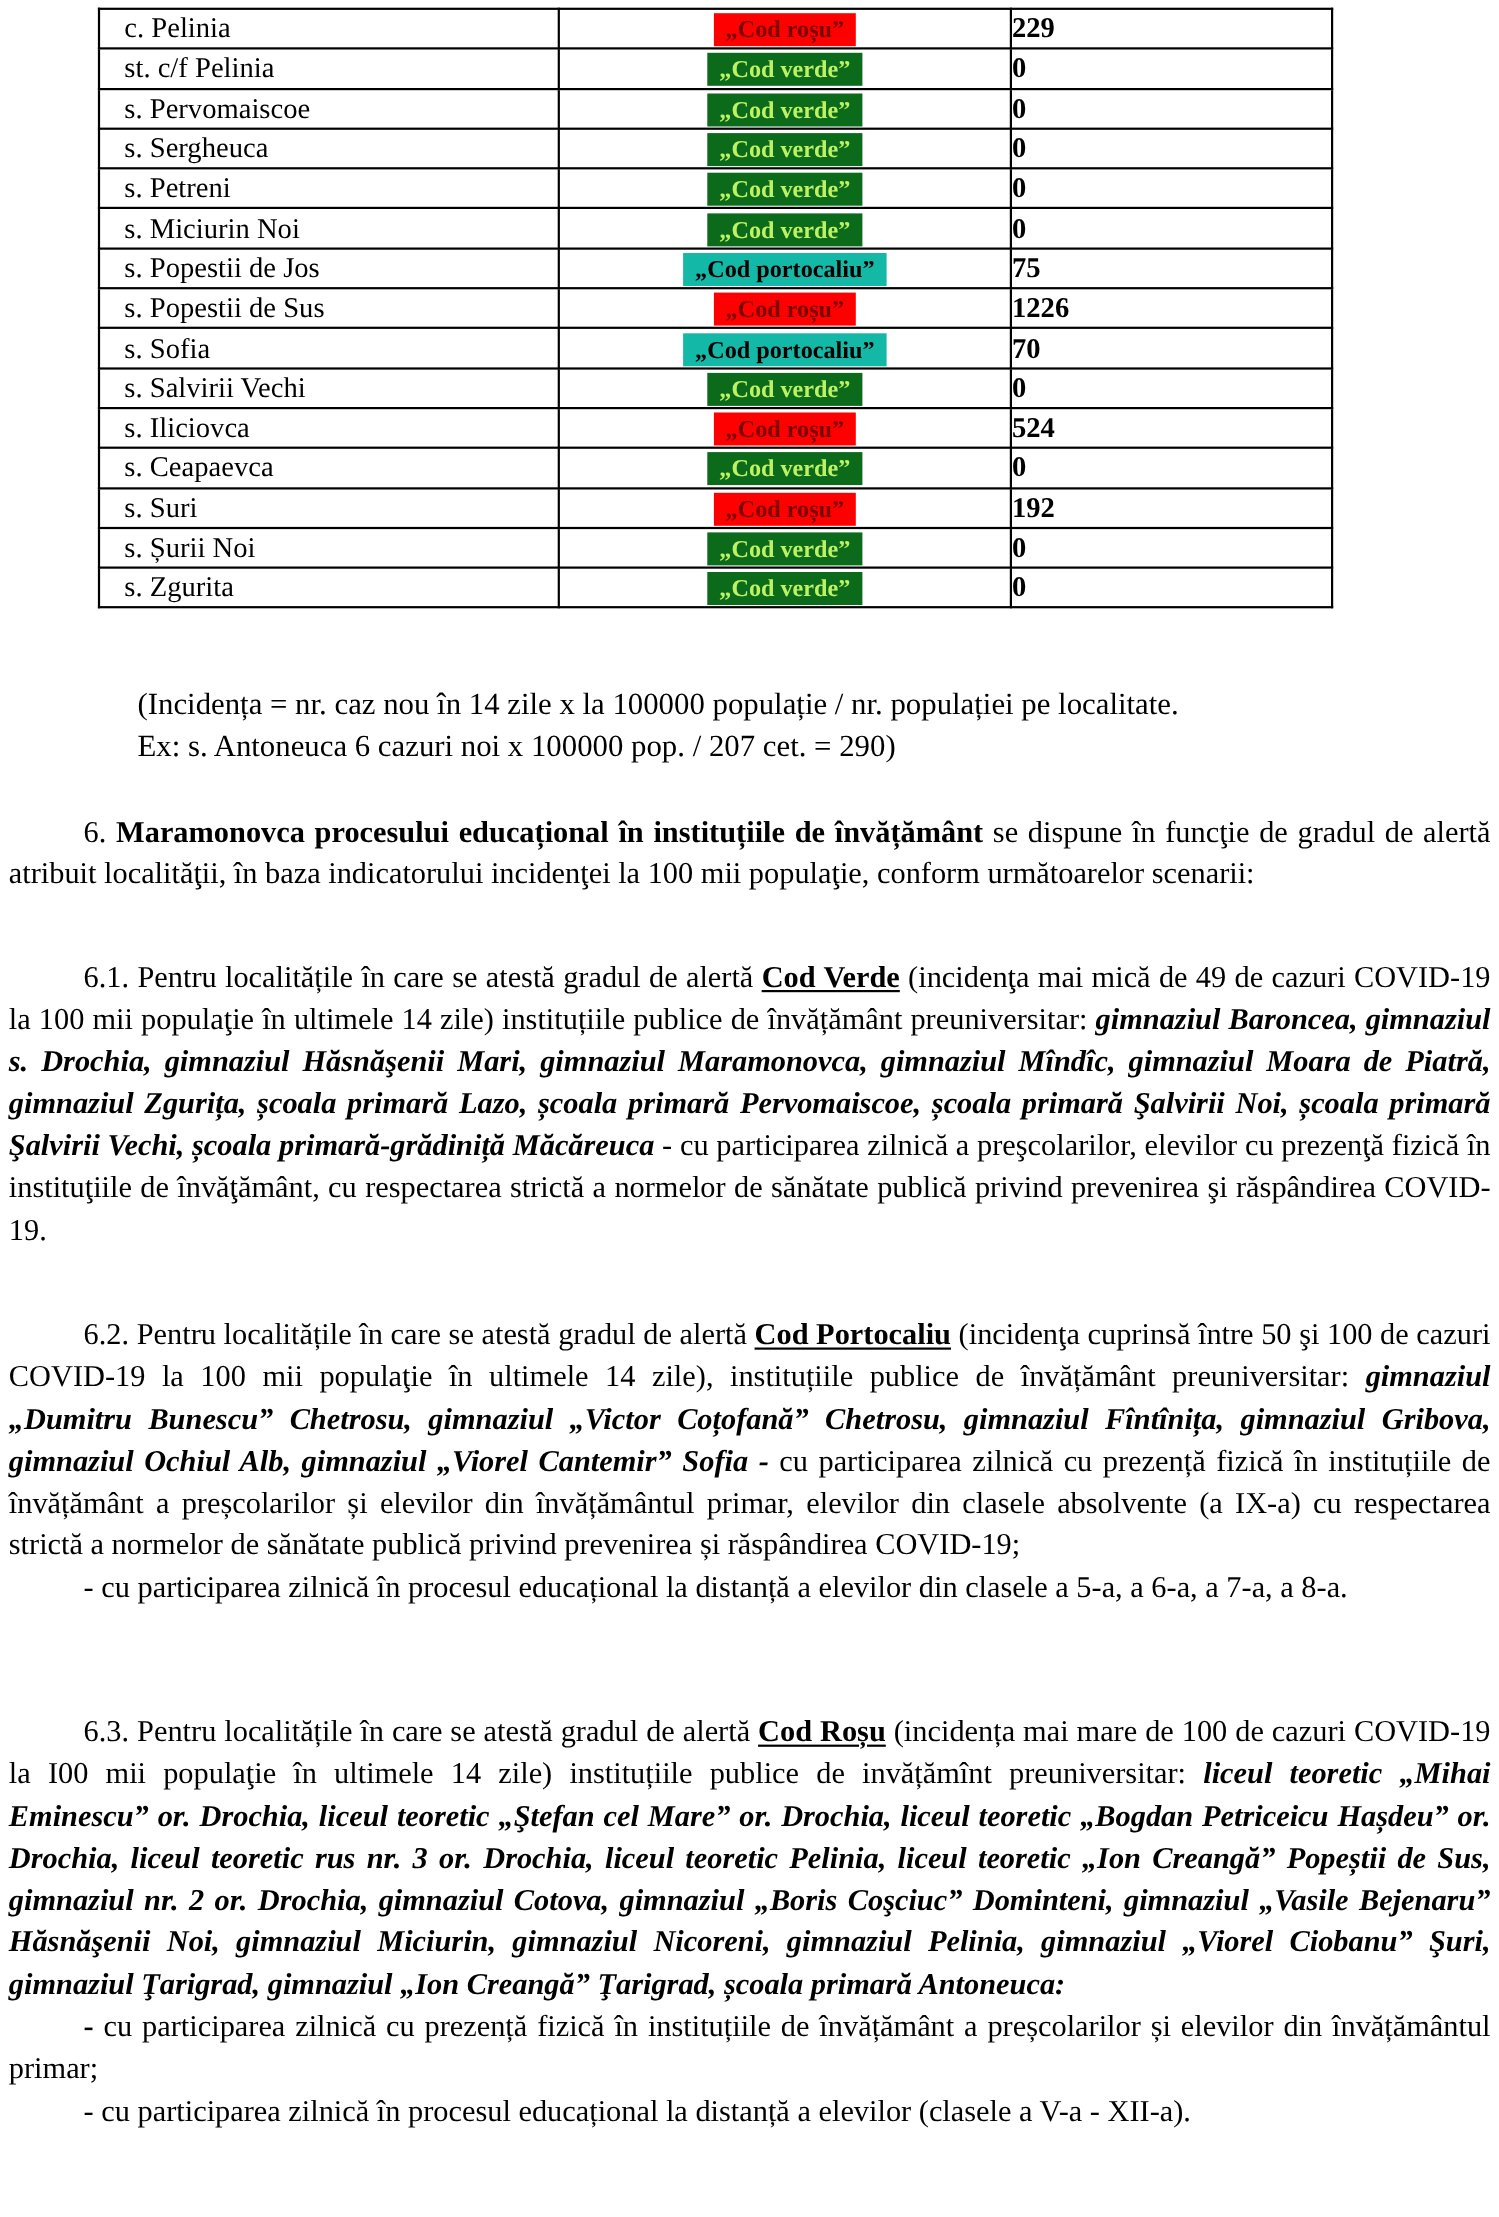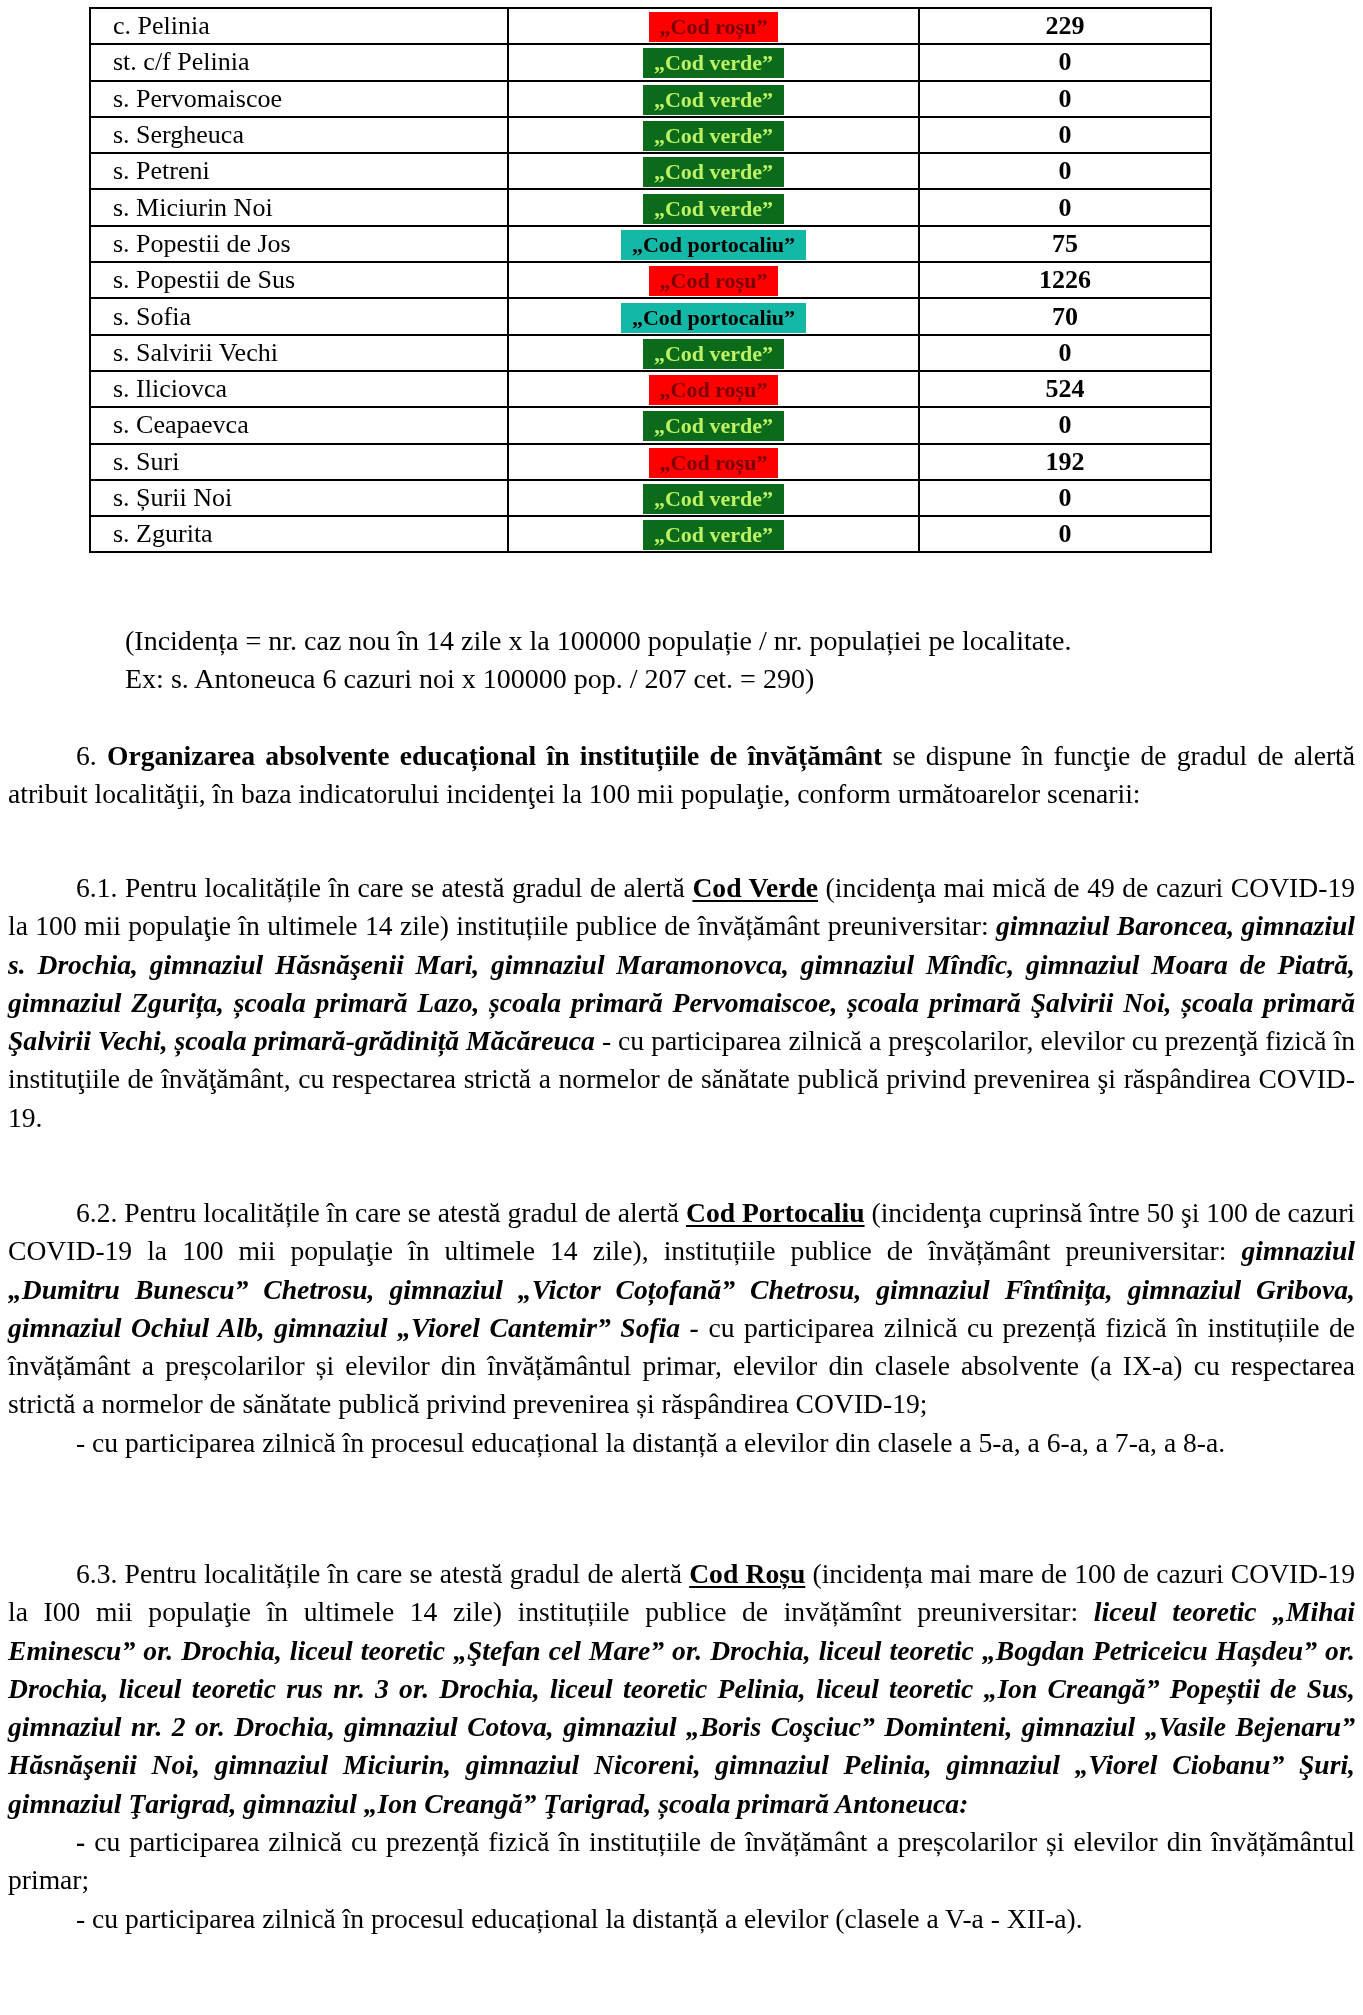--- a/index.html
+++ b/index.html
@@ -42,21 +42,20 @@
     table.loc-table col.c2 { width: 411px; }
     table.loc-table col.c3 { width: 292px; }
     td.name-cell {
       padding-left: 22px !important;
       white-space: nowrap;
     }
     td.code-cell {
       text-align: center;
     }
     td.val-cell {
-      text-align: center;
       font-weight: bold;
     }
     .badge {
       display: inline-block;
       font-weight: bold;
       font-size: 22px;
       line-height: 30px;
       padding: 0 11px;
     }
     .badge.rosu { background: #ff0000; color: #7a0000; }
@@ -185,21 +184,21 @@
         </tr>
       </tbody>
   </table>
 
   <div class="footnote">
     <div>(Incidența = nr. caz nou în 14 zile x la 100000 populație / nr. populației pe localitate.</div>
     <div>Ex: s. Antoneuca 6 cazuri noi x 100000 pop. / 207 cet. = 290)</div>
   </div>
 
   <div class="body-text" id="sec6">
-    <p class="p"><span>6. </span><b>Organizarea absolvente educațional în instituțiile de învățământ</b><span> se dispune în funcţie de gradul de alertă atribuit localităţii, în baza indicatorului incidenţei la 100 mii populaţie, conform următoarelor scenarii:</span></p>
+    <p class="p"><span>6. </span><b>Maramonovca procesului educațional în instituțiile de învățământ</b><span> se dispune în funcţie de gradul de alertă atribuit localităţii, în baza indicatorului incidenţei la 100 mii populaţie, conform următoarelor scenarii:</span></p>
   </div>
 
   <div class="body-text" id="sec61">
     <p class="p"><span>6.1. Pentru localitățile în care se atestă gradul de alertă </span><span class="u">Cod Verde</span><span> (incidenţa mai mică de 49 de cazuri COVID-19 la 100 mii populaţie în ultimele 14 zile) instituțiile publice de învățământ preuniversitar: </span><span class="bi">gimnaziul Baroncea, gimnaziul s. Drochia, gimnaziul Hăsnăşenii Mari, gimnaziul Maramonovca, gimnaziul Mîndîc, gimnaziul Moara de Piatră, gimnaziul Zgurița, școala primară Lazo, școala primară Pervomaiscoe, școala primară Şalvirii Noi, școala primară Şalvirii Vechi, școala primară-grădiniță Măcăreuca</span><span> - cu participarea zilnică a preşcolarilor, elevilor cu prezenţă fizică în instituţiile de învăţământ, cu respectarea strictă a normelor de sănătate publică privind prevenirea şi răspândirea COVID-19.</span></p>
   </div>
 
   <div class="body-text" id="sec62">
     <p class="p"><span>6.2. Pentru localitățile în care se atestă gradul de alertă </span><span class="u">Cod Portocaliu</span><span> (incidenţa cuprinsă între 50 şi 100 de cazuri COVID-19 la 100 mii populaţie în ultimele 14 zile), instituțiile publice de învățământ preuniversitar: </span><span class="bi">gimnaziul „Dumitru Bunescu” Chetrosu, gimnaziul „Victor Coțofană” Chetrosu, gimnaziul Fîntînița, gimnaziul Gribova, gimnaziul Ochiul Alb, gimnaziul „Viorel Cantemir” Sofia -</span><span> cu participarea zilnică cu prezență fizică în instituțiile de învățământ a preșcolarilor și elevilor din învățământul primar, elevilor din clasele absolvente (a IX-a) cu respectarea strictă a normelor de sănătate publică privind prevenirea și răspândirea COVID-19;</span></p>
     <p class="p bullet">- cu participarea zilnică în procesul educațional la distanță a elevilor din clasele a 5-a, a 6-a, a 7-a, a 8-a.</p>
   </div>

